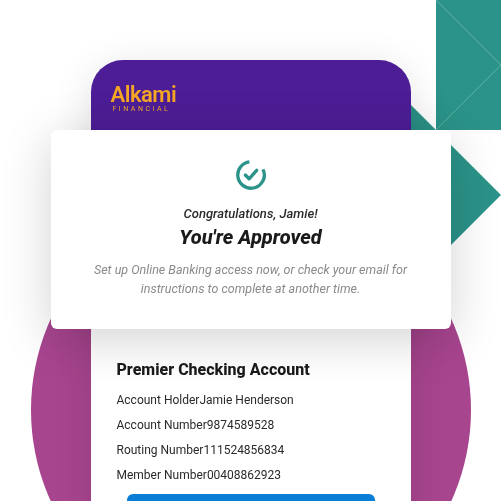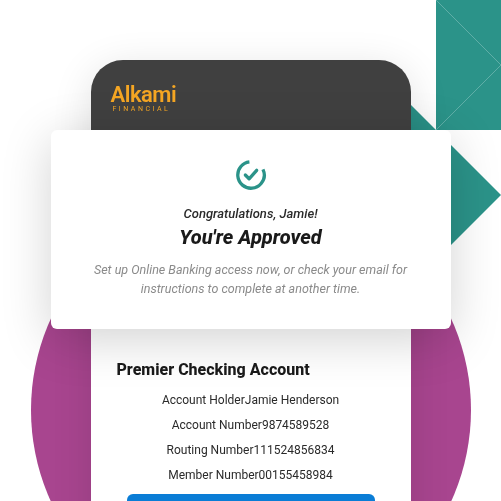--- a/index.html
+++ b/index.html
@@ -33,21 +33,21 @@
       transform: translateX(-50%);
       top: 60px;
       background: #fff;
       border-radius: 32px;
       box-shadow: 0 8px 40px rgba(0,0,0,0.12);
       z-index: 3;
       overflow: hidden;
       padding-bottom: 20px;
     }
     .phone-header {
-      background: #404040;
+      background: #4c1d95;
       padding: 22px 20px 30px;
     }
     .logo {
       display: flex;
       flex-direction: column;
       align-items: flex-start;
     }
     .logo-main {
       font-size: 22px;
       font-weight: 600;
@@ -98,21 +98,21 @@
     }
     .account-title {
       font-size: 16px;
       font-weight: 800;
       color: #1a1a1a;
       margin-bottom: 14px;
       margin-top: 12px;
     }
     .account-row {
       display: flex;
-      justify-content: center;
+      justify-content: flex-start;
       font-size: 12px;
       color: #2a2a2a;
       margin-bottom: 11px;
     }
     .account-row .label { font-weight: 400; }
     .account-row .value { font-weight: 400; }
     .cta {
       display: block;
       width: calc(100% - 20px);
       margin: 12px auto 0;
@@ -158,21 +158,21 @@
     <div class="account-row">
       <span class="label">Account Number</span>
       <span class="value">9874589528</span>
     </div>
     <div class="account-row">
       <span class="label">Routing Number</span>
       <span class="value">111524856834</span>
     </div>
     <div class="account-row">
       <span class="label">Member Number</span>
-      <span class="value">00155458984</span>
+      <span class="value">00408862923</span>
     </div>
 
     <button class="cta">Access Online Banking</button>
   </div>
 </div>
 
 <div class="modal">
   <svg class="check-icon" viewBox="0 0 36 36">
     <circle cx="18" cy="18" r="14" fill="none" stroke="#2b9389" stroke-width="3.5" stroke-dasharray="70 18" stroke-dashoffset="-6" transform="rotate(-50 18 18)"></circle>
     <path d="M12 18 l4 4 l8 -9" fill="none" stroke="#2b9389" stroke-width="3.5" stroke-linecap="round" stroke-linejoin="round"></path>

